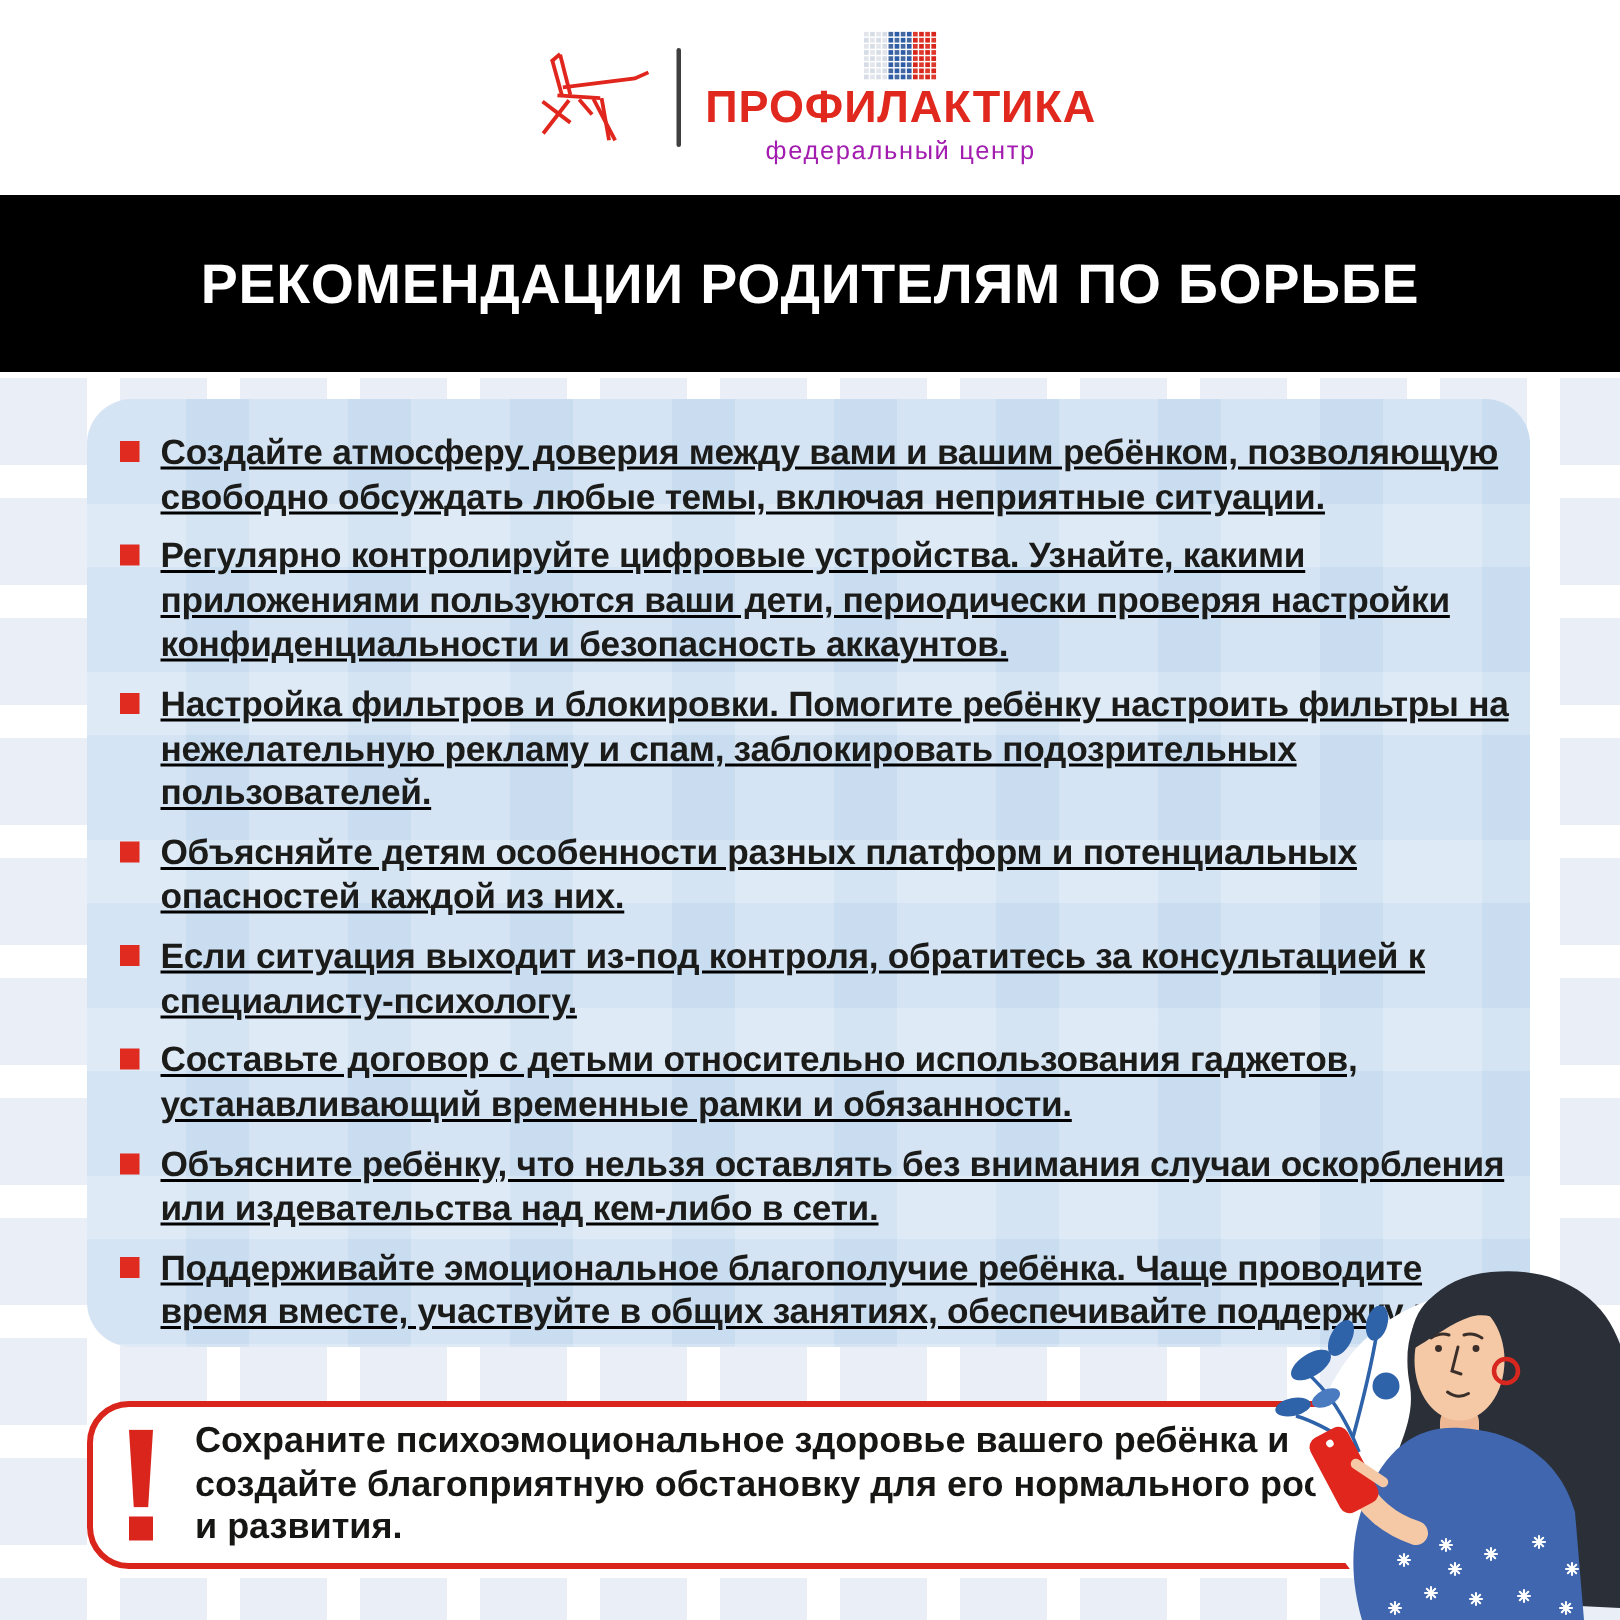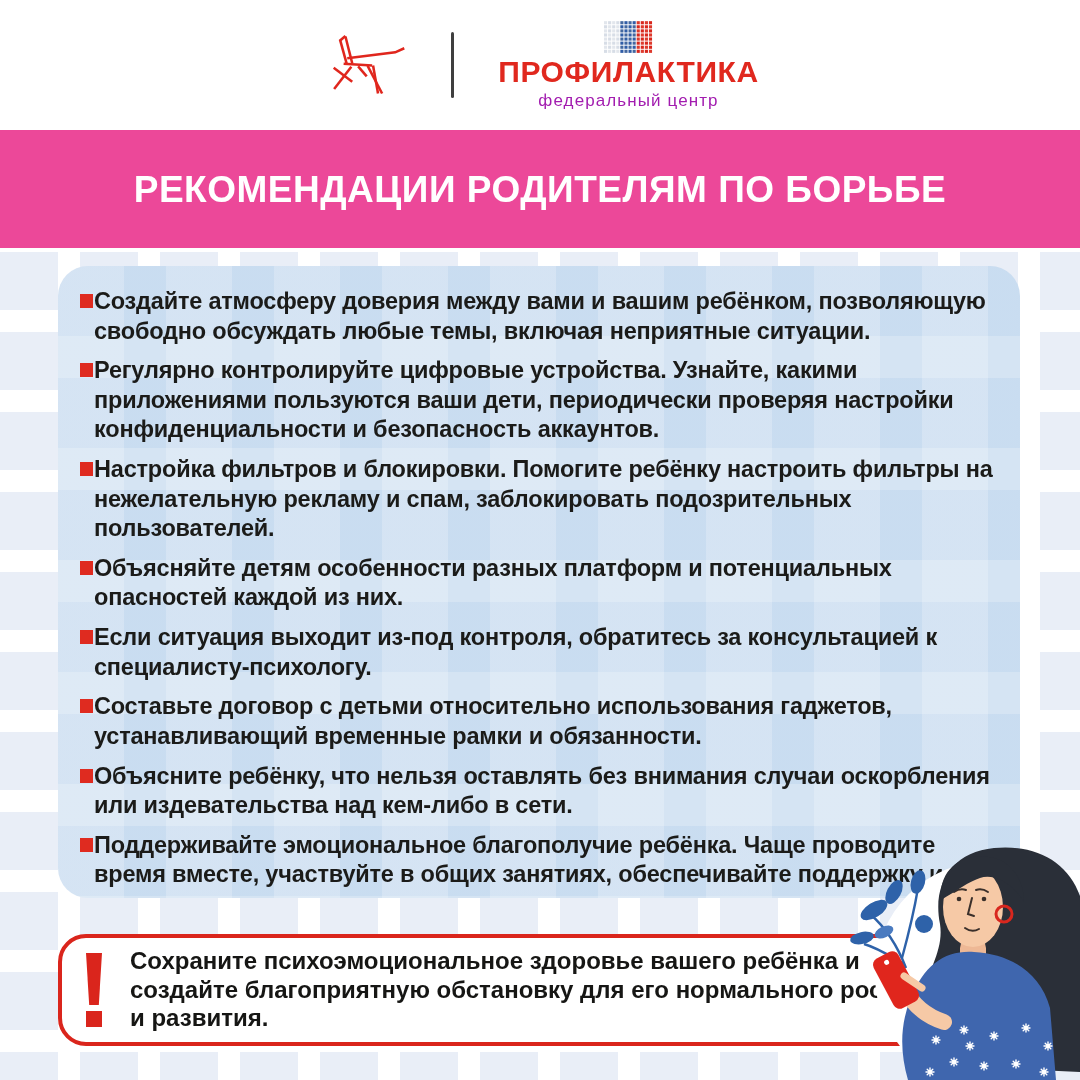--- a/index.html
+++ b/index.html
@@ -8,43 +8,43 @@
 
   
   .bg-pattern{position:absolute;left:0;right:0;top:252px;bottom:0;z-index:0;
     background:
       repeating-linear-gradient(to right,transparent 0 58px,#ffffff 58px 80px),
       repeating-linear-gradient(to bottom,transparent 0 58px,#ffffff 58px 80px),
       #e9eef7;}
 
   
   .header{position:absolute;top:0;left:0;width:1080px;height:130px;z-index:3;
-          display:flex;align-items:center;justify-content:center;gap:44px;background:#fff;}
+          display:flex;align-items:center;justify-content:center;gap:16px;background:#fff;}
   .chair-logo svg{display:block;}
   .divider{width:3px;height:66px;background:#3f3f3f;border-radius:2px;}
   .brand{display:flex;flex-direction:column;align-items:center;gap:3px;}
   .brand-flag svg{display:block;}
   .brand-name{color:#e0281e;font-weight:bold;font-size:30px;letter-spacing:.6px;line-height:1;}
   .brand-sub{color:#a21caf;font-size:17px;letter-spacing:1.1px;line-height:1;margin-top:2px;}
 
   
-  .banner{position:absolute;top:130px;left:0;width:1080px;height:118px;background:#ec4899;
+  .banner{position:absolute;top:130px;left:0;width:1080px;height:118px;background:#000000;
           z-index:2;display:flex;flex-direction:column;align-items:center;justify-content:center;}
   .banner h1{margin:0;color:#ffffff;font-size:37px;line-height:47px;font-weight:bold;
              letter-spacing:.5px;text-align:center;}
 
   
   .panel{position:absolute;left:58px;top:266px;width:962px;height:632px;z-index:1;
     border-radius:30px;overflow:hidden;box-sizing:border-box;
     padding:21px 14px 16px 22px;
     background:
       repeating-linear-gradient(to right,rgba(255,255,255,.22) 0 66px,transparent 66px 108px),
       repeating-linear-gradient(to bottom,rgba(166,199,233,.25) 0 70px,transparent 70px 112px),
       #d5e4f3;}
-  .item{display:flex;gap:1px;margin-bottom:10px;}
+  .item{display:flex;gap:14px;margin-bottom:10px;text-decoration:underline;}
   .item:last-child{margin-bottom:0;}
   .bullet{flex:none;width:13px;height:14px;background:#df2b20;margin-top:7px;}
   .item-text{font-size:23.5px;line-height:1.26;font-weight:bold;color:#1b1b19;letter-spacing:-0.2px;}
 
   
   .callout{position:absolute;left:58px;top:934px;width:956px;height:112px;z-index:4;
     box-sizing:border-box;background:#ffffff;border:4px solid #da251c;border-radius:28px;
     display:flex;align-items:center;gap:26px;padding:0 40px 0 22px;}
   .excl{flex:none;display:flex;flex-direction:column;align-items:center;}
   .excl-bar{width:20px;height:52px;background:#da251c;

